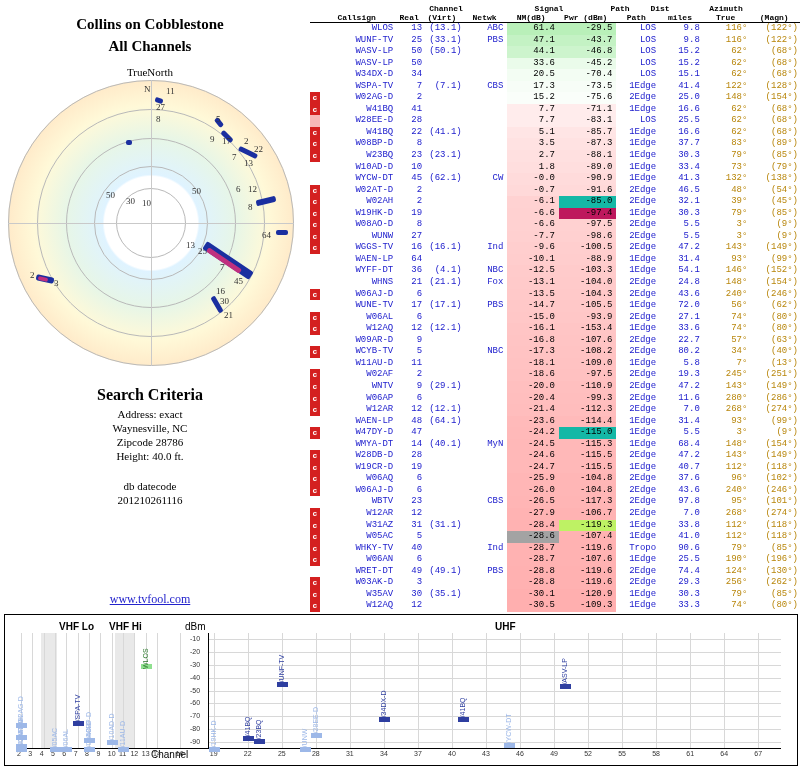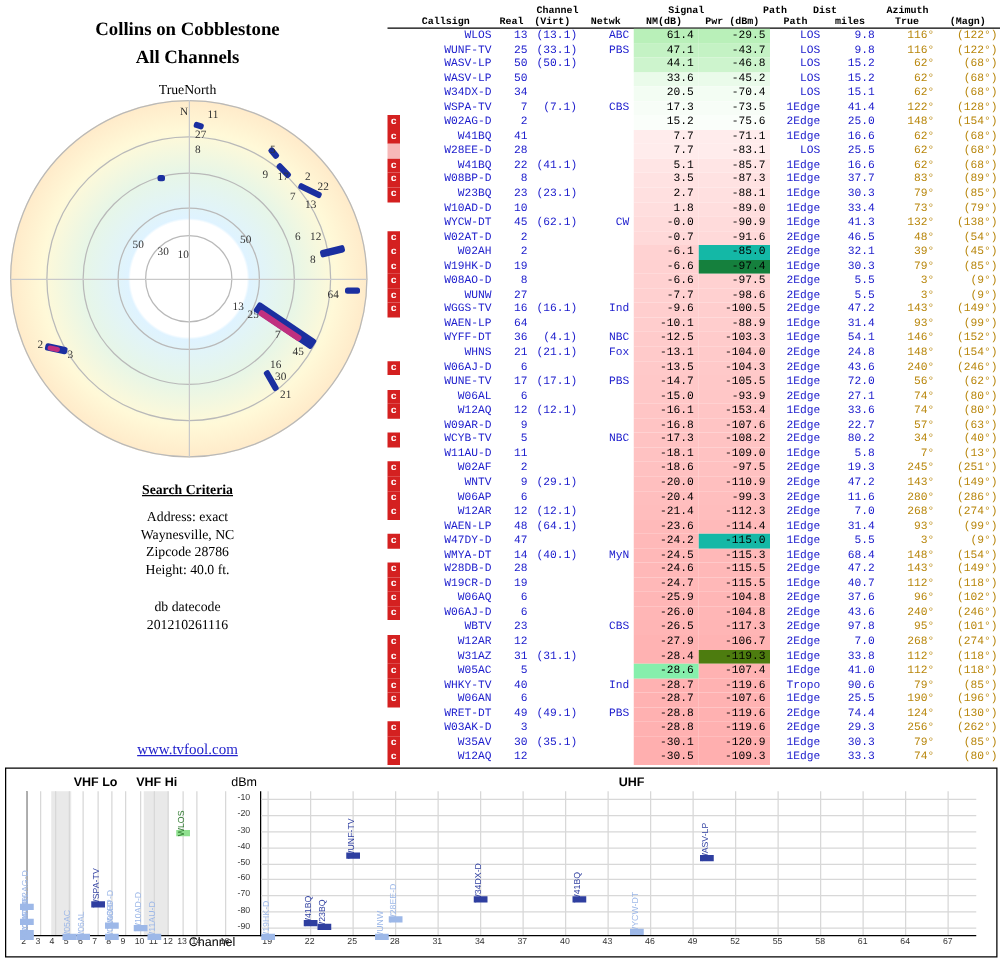--- a/index.html
+++ b/index.html
@@ -14,21 +14,21 @@
 
   .polar{position:absolute;left:8px;top:80px;width:286px;height:286px;}
   .ring{position:absolute;border-radius:50%;}
   .r0{left:0;top:0;width:286px;height:286px;background:radial-gradient(circle at 50% 50%, #ffffff 0%, #ffffff 23%, #dff3ff 24%, #e7f6e7 42%, #fff9d8 58%, #ffe9c8 72%, #ffd9e6 86%, #f0e0f8 100%);}
   .ringline{position:absolute;border:1px solid #b9b9b9;border-radius:50%;}
   .cross{position:absolute;background:#c9c9c9;}
   .plabel{position:absolute;font-size:9px;color:#333;font-family:"Liberation Serif",serif;}
   .blip{position:absolute;border-radius:2px;background:#1b2fa0;}
   .blipm{position:absolute;border-radius:2px;background:#c0307f;}
 
-  .sc-title{position:absolute;left:0;top:386px;width:300px;text-align:center;font-weight:bold;font-size:11px;font-family:"Liberation Serif",serif;text-decoration:underline;}
+  .sc-title{position:absolute;left:0;top:386px;width:300px;text-align:center;font-weight:bold;font-size:16px;font-family:"Liberation Serif",serif;}
   .sc-line{position:absolute;width:300px;text-align:center;font-size:11px;font-family:"Liberation Serif",serif;}
   .tvfool{position:absolute;left:0;top:592px;width:300px;text-align:center;font-size:12px;color:#2222cc;text-decoration:underline;font-family:"Liberation Serif",serif;}
 
   
   .tbl{position:absolute;left:310px;top:4px;width:490px;font-family:"Liberation Mono",monospace;font-size:9px;}
   .grphdr{display:flex;font-weight:bold;font-size:8px;color:#000;}
   .grphdr span{display:inline-block;text-align:center;}
   .colhdr{display:flex;font-weight:bold;font-size:8px;color:#000;border-bottom:1px solid #000;}
   .colhdr span{display:inline-block;text-align:center;}
   .row{display:flex;height:11.55px;line-height:11.55px;}
@@ -364,21 +364,21 @@
           <span class="c-true" style="color:#b8860b">39°</span>
           <span class="c-magn" style="color:#b8860b">(45°)</span>
         </div>
         <div class="row">
           <span class="c-warn co">c</span>
           <span class="c-call" style="color:#1a1acc">W19HK-D</span>
           <span class="c-real" style="color:#1a1acc">19</span>
           <span class="c-virt" style="color:#1a1acc"></span>
           <span class="c-netw" style="color:#1a1acc"></span>
           <span class="c-nm" style="background:#ffd1d1">-6.6</span>
-          <span class="c-pwr" style="background:#15803d">-97.4</span>
+          <span class="c-pwr" style="background:#be185d">-97.4</span>
           <span class="c-path" style="color:#1a1acc">1Edge</span>
           <span class="c-dist" style="color:#1a1acc">30.3</span>
           <span class="c-true" style="color:#b8860b">79°</span>
           <span class="c-magn" style="color:#b8860b">(85°)</span>
         </div>
         <div class="row">
           <span class="c-warn co">c</span>
           <span class="c-call" style="color:#1a1acc">W08AO-D</span>
           <span class="c-real" style="color:#1a1acc">8</span>
           <span class="c-virt" style="color:#1a1acc"></span>
@@ -715,33 +715,33 @@
           <span class="c-true" style="color:#b8860b">268°</span>
           <span class="c-magn" style="color:#b8860b">(274°)</span>
         </div>
         <div class="row">
           <span class="c-warn co">c</span>
           <span class="c-call" style="color:#1a1acc">W31AZ</span>
           <span class="c-real" style="color:#1a1acc">31</span>
           <span class="c-virt" style="color:#1a1acc">(31.1)</span>
           <span class="c-netw" style="color:#1a1acc"></span>
           <span class="c-nm" style="background:#ffb2b2">-28.4</span>
-          <span class="c-pwr" style="background:#4d7c0f">-119.3</span>
+          <span class="c-pwr" style="background:#bef264">-119.3</span>
           <span class="c-path" style="color:#1a1acc">1Edge</span>
           <span class="c-dist" style="color:#1a1acc">33.8</span>
           <span class="c-true" style="color:#b8860b">112°</span>
           <span class="c-magn" style="color:#b8860b">(118°)</span>
         </div>
         <div class="row">
           <span class="c-warn co">c</span>
           <span class="c-call" style="color:#1a1acc">W05AC</span>
           <span class="c-real" style="color:#1a1acc">5</span>
           <span class="c-virt" style="color:#1a1acc"></span>
           <span class="c-netw" style="color:#1a1acc"></span>
-          <span class="c-nm" style="background:#86efac">-28.6</span>
+          <span class="c-nm" style="background:#a3a3a3">-28.6</span>
           <span class="c-pwr" style="background:#ffb2b2">-107.4</span>
           <span class="c-path" style="color:#1a1acc">1Edge</span>
           <span class="c-dist" style="color:#1a1acc">41.0</span>
           <span class="c-true" style="color:#b8860b">112°</span>
           <span class="c-magn" style="color:#b8860b">(118°)</span>
         </div>
         <div class="row">
           <span class="c-warn co">c</span>
           <span class="c-call" style="color:#1a1acc">WHKY-TV</span>
           <span class="c-real" style="color:#1a1acc">40</span>

